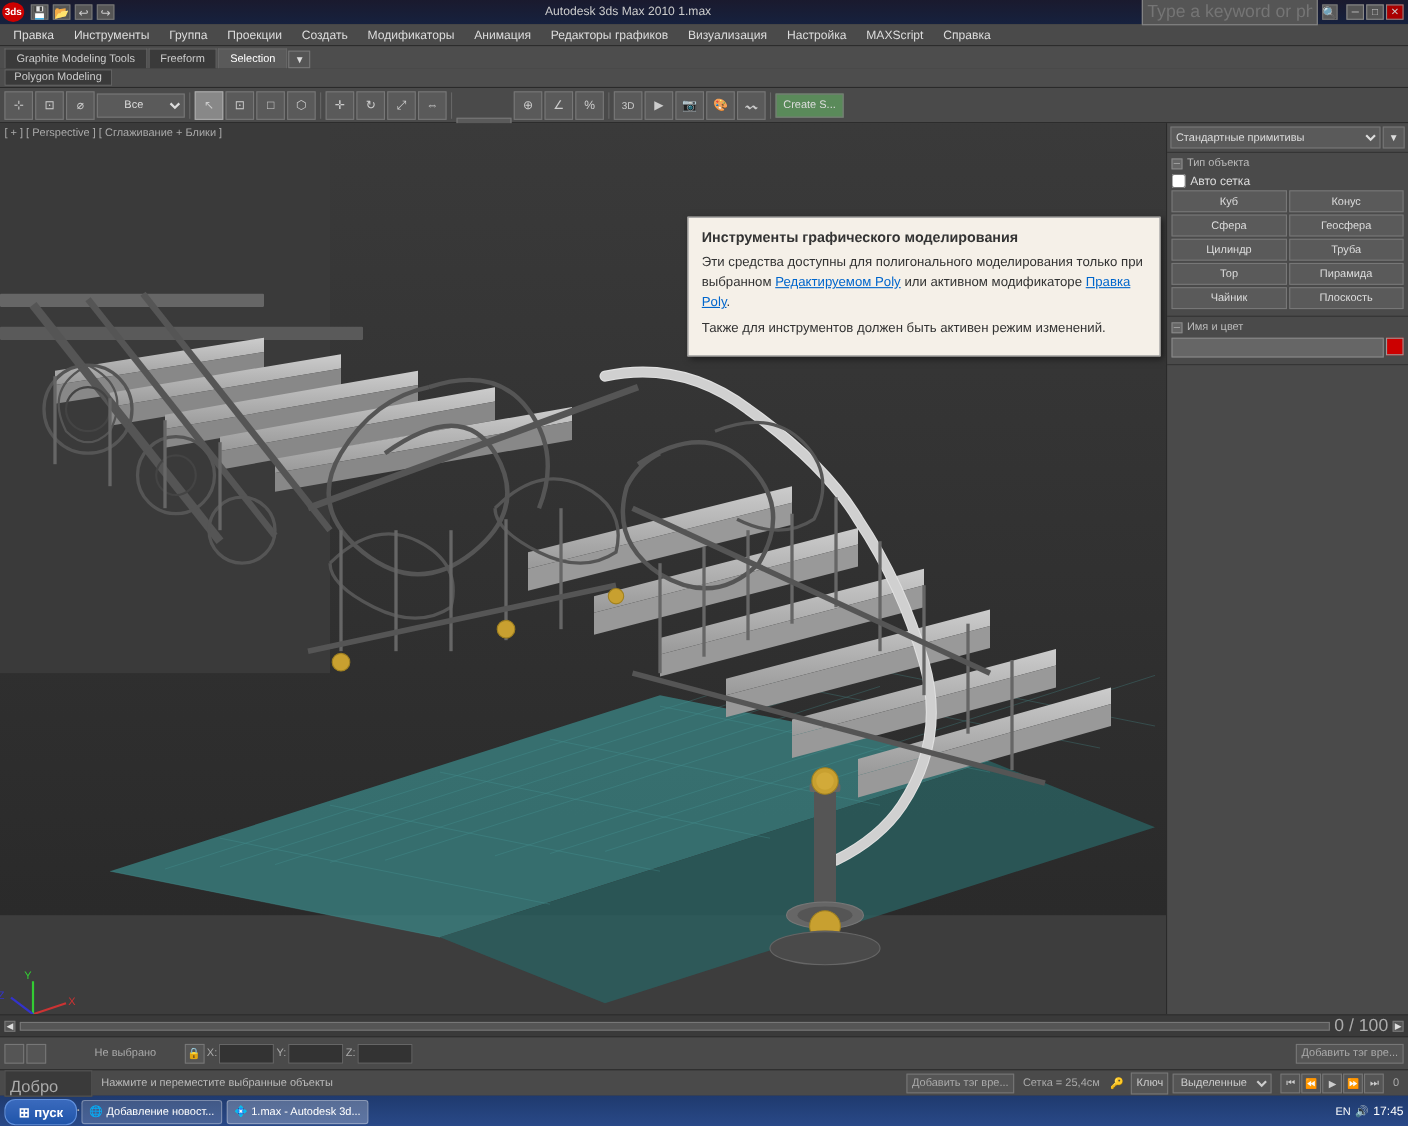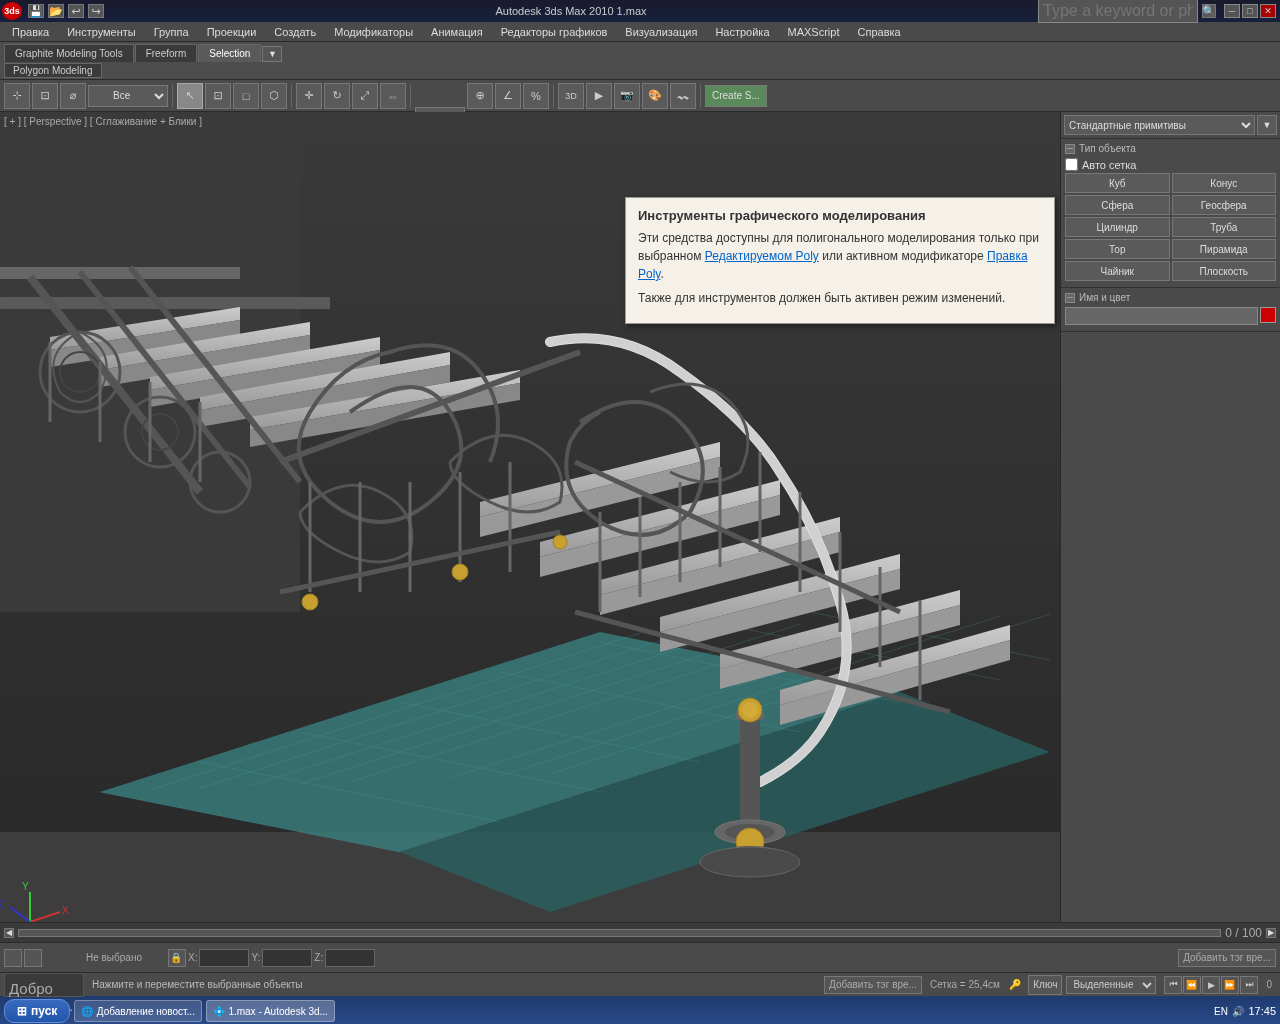--- a/index.html
+++ b/index.html
@@ -723,21 +723,21 @@
         <input type="text" class="name-input" value="" style="">
         <div class="color-swatch"></div>
       </div>
     </div>
   </div>
 </div>
 
 <div id="statusbar" style="height:20px; background:#3a3a3a; display:flex; align-items:center; padding:0 4px; gap:4px; border-top:1px solid #2a2a2a;">
   <div class="status-nav">◀</div>
   <div style="flex:1; height:8px; background:#555; border:1px solid #777;"></div>
-  <div style="color:#aaa; font-size:12px;">0 / 100</div>
+  <div style="color:#aaa; font-size:16px;">0 / 100</div>
   <div class="status-nav">▶</div>
 </div>
 
 <div id="bottomtoolbar">
   <div style="display:flex; align-items:center; gap:2px; width:80px;">
     <div style="width:18px; height:18px; background:#555; border:1px solid #777; cursor:pointer;"></div>
     <div style="width:18px; height:18px; background:#555; border:1px solid #777; cursor:pointer;"></div>
   </div>
   <div style="color:#aaa; font-size:10px; min-width:80px;">Не выбрано</div>
   <div class="lock-btn">🔒</div>

